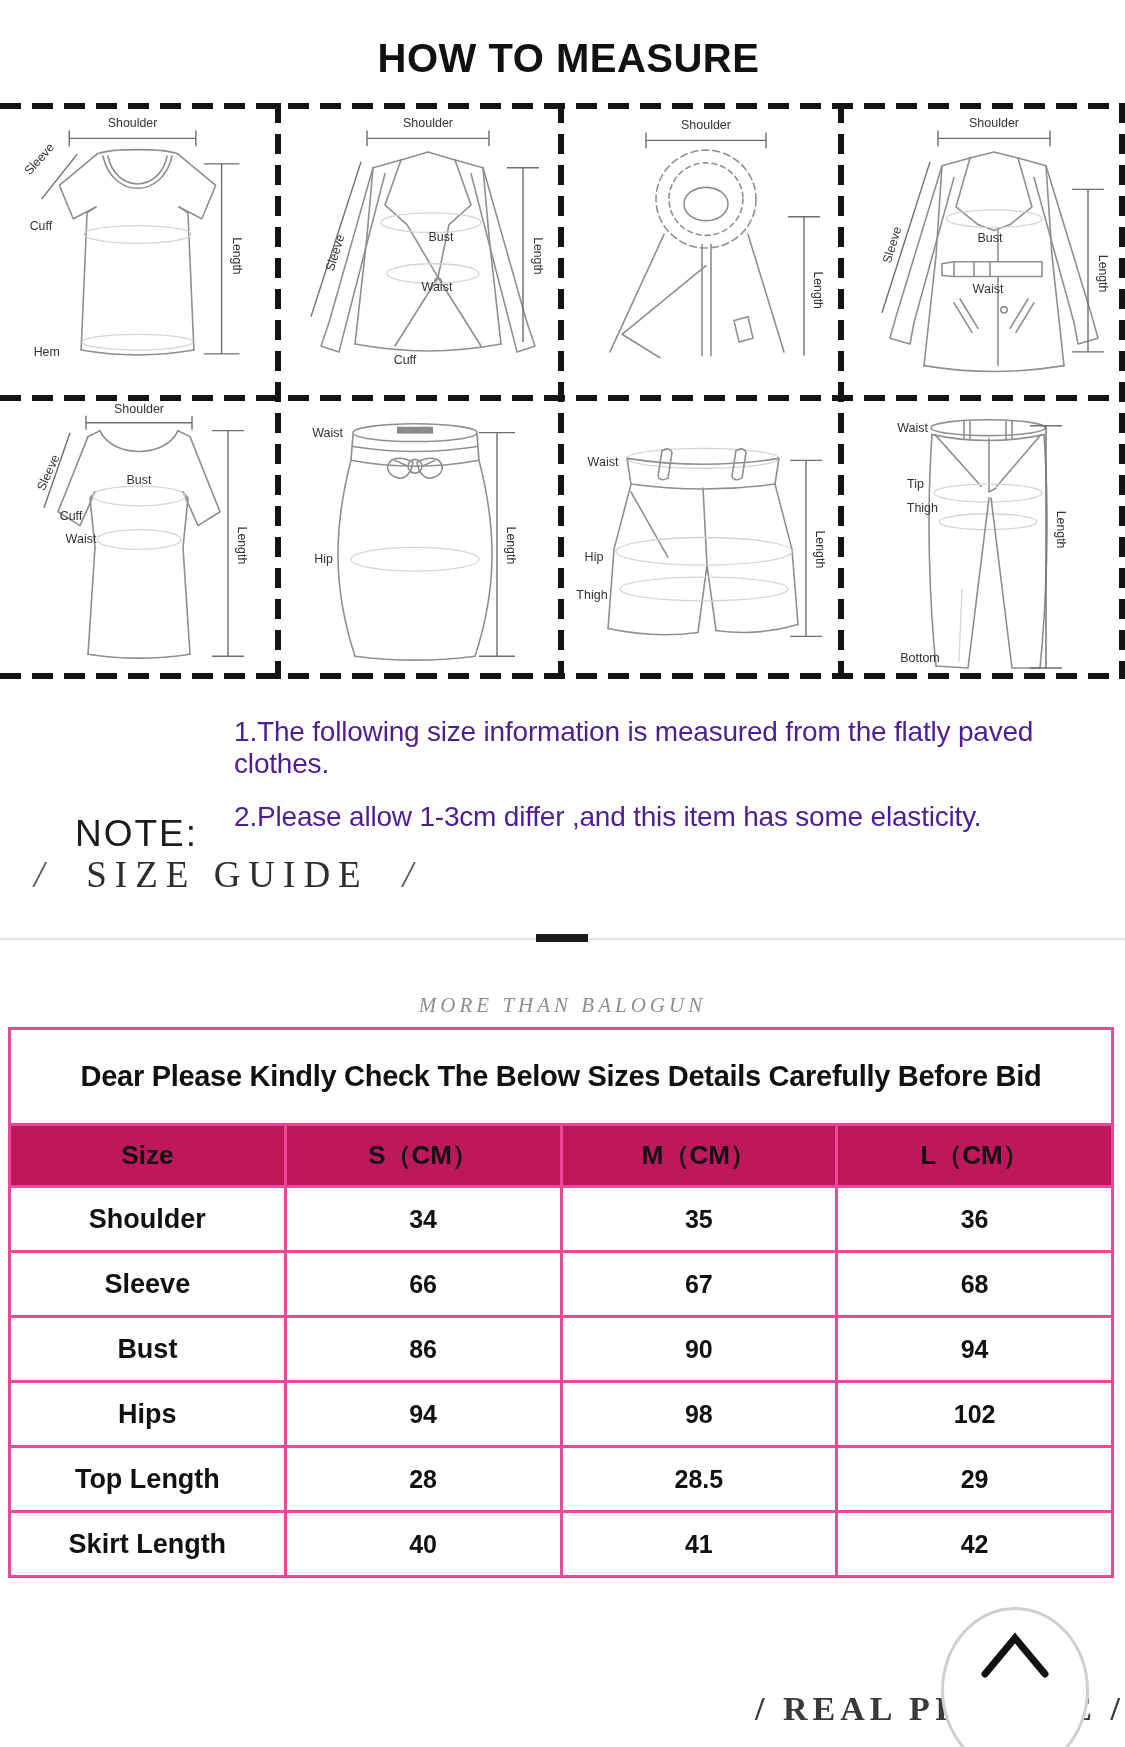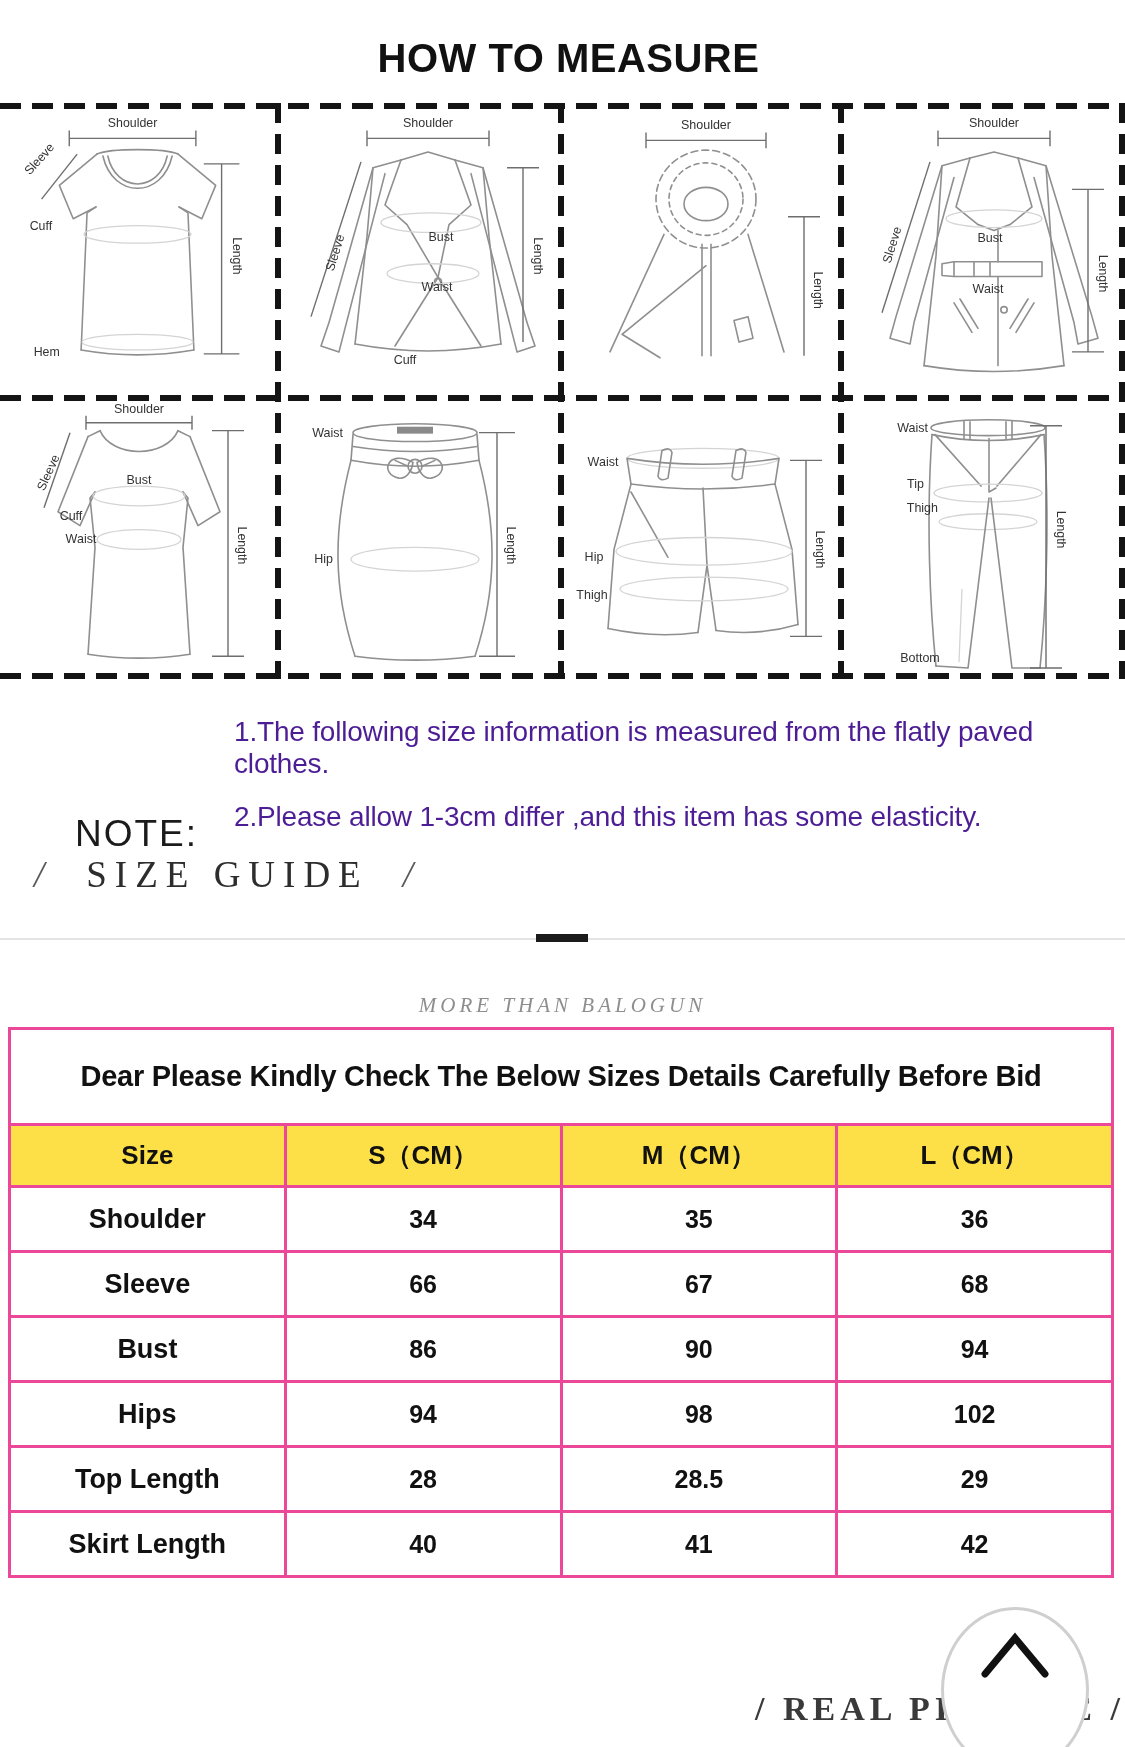--- a/index.html
+++ b/index.html
@@ -38,21 +38,21 @@
   .subtitle { position:absolute; top:950px; left:0; width:1125px; text-align:center;
               font-family:"Liberation Serif", serif; font-style:italic; font-size:21px;
               letter-spacing:4px; color:#8e8e8e;margin-top:43px; }
 
   
   .size-table { position:absolute; top:1027px; left:8px; width:1106px;
                 border-collapse:collapse; table-layout:fixed; }
   .size-table td { border:3px solid #ec4899; text-align:center; vertical-align:middle;
                    font-weight:bold; color:#111; }
   .size-table .caption { height:96px; font-size:29px; letter-spacing:-0.3px; }
-  .size-table .head td { height:62px; background:#fde047; font-size:26px; }
+  .size-table .head td { height:62px; background:#be185d; font-size:26px; }
   .size-table .datarow td { height:65px; font-size:25px; }
   .size-table .datarow .rl { font-size:27px; }
   .size-table .footer td { height:64px; font-size:28px; }
 
   .real-picture { position:absolute; top:1690px; left:0; width:1125px; text-align:right;
                   font-family:"Liberation Serif", serif; font-weight:bold; font-size:34px;
                   letter-spacing:5px; color:#3a3a3a; }
 
   .scroll-top { position:absolute; top:1607px; left:941px; width:148px; height:166px;
                 background:#fff; border:3px solid #cfcfcf; border-radius:50%; z-index:10; }

